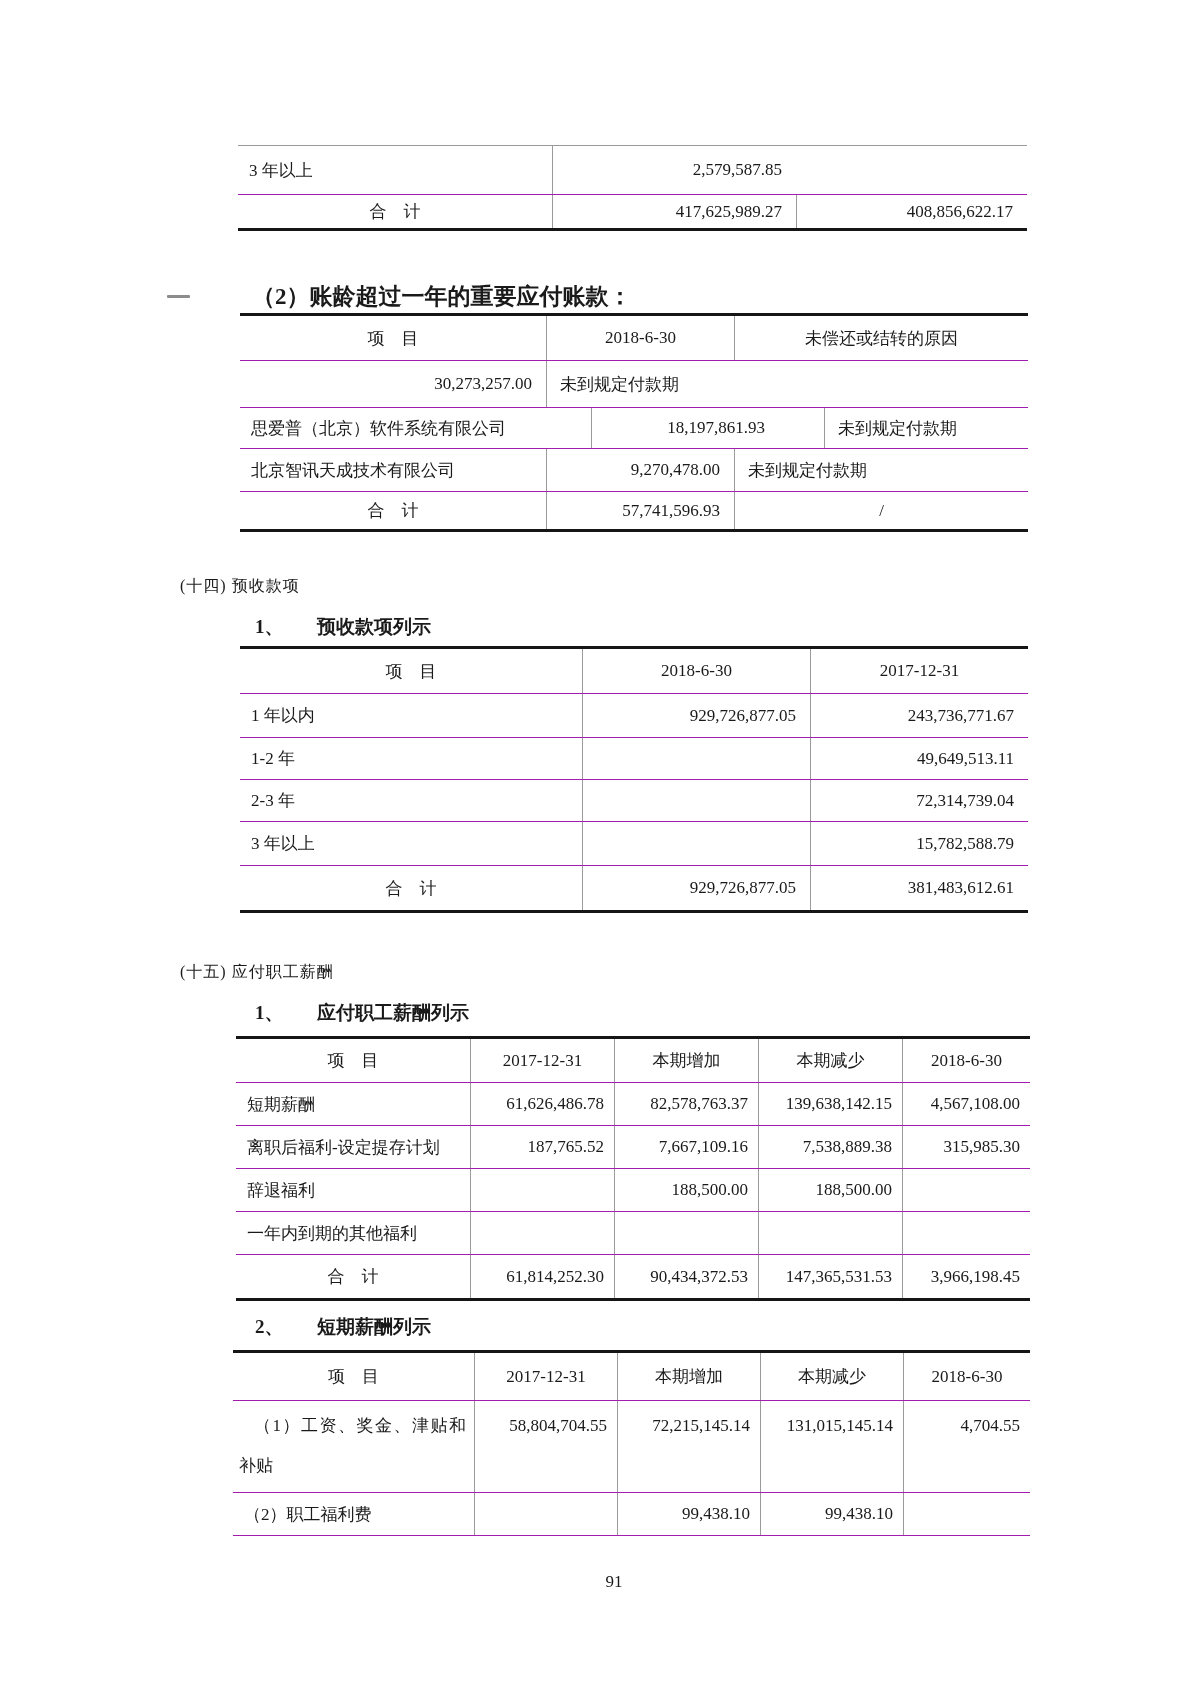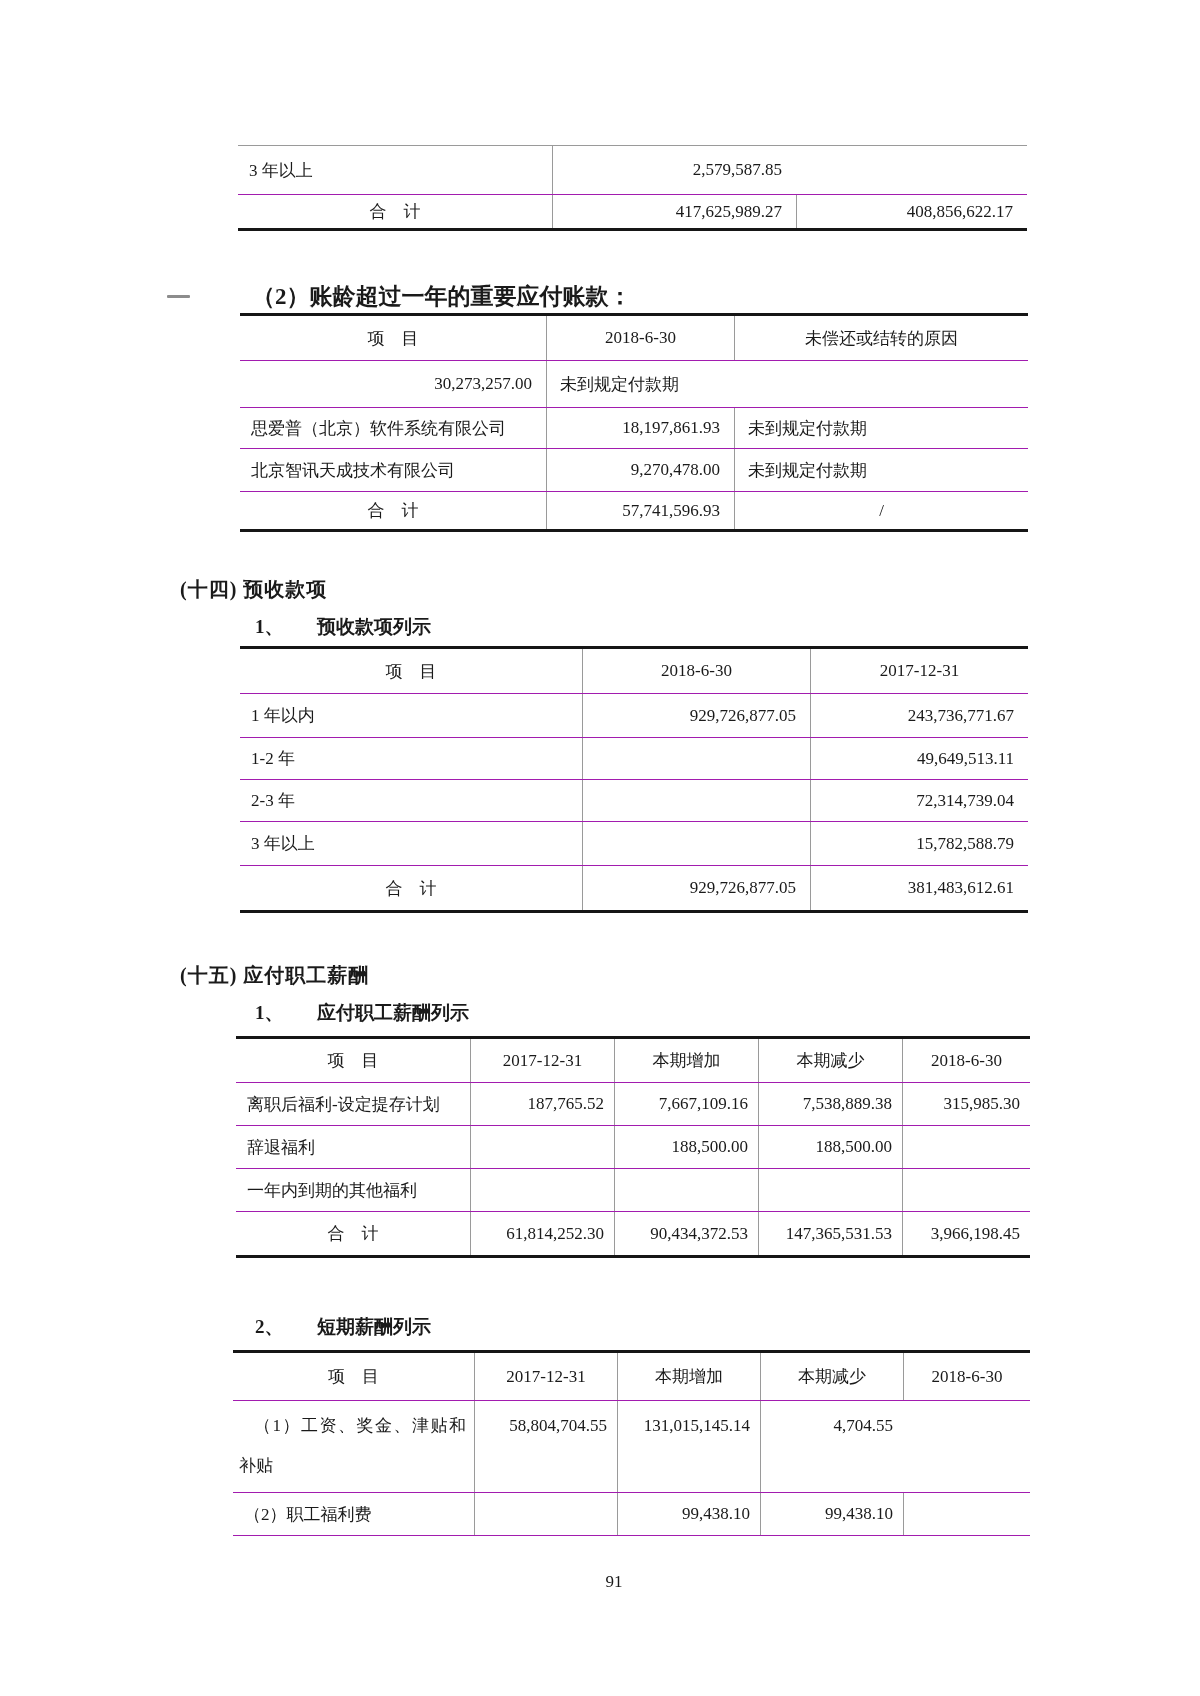--- a/index.html
+++ b/index.html
@@ -24,21 +24,21 @@
   .num-sm{justify-content:flex-end;padding-right:10px;}
   .ctr{justify-content:center;}
   .rsn{justify-content:flex-start;padding-left:13px;}
   .vtop{align-items:flex-start;padding-top:15px;}
   .wraplab{
     display:block;white-space:normal;
     padding:5px 8px 0 6px;text-indent:15px;
     text-align:justify;line-height:40px;
   }
   
-  .h-major{font-size:20px;font-weight:bold;letter-spacing:1px;}
+  .h-major{font-size:16px;font-weight:normal;letter-spacing:1px;}
   .h-minor{font-size:23px;font-weight:bold;}
   .subhead{display:flex;font-size:19px;font-weight:bold;}
   .subhead .snum{width:62px;}
   .dash{background:#8c8c8c;height:3px;border-radius:1px;}
   .pagenum{width:100%;text-align:center;font-size:17px;}
 </style>
 </head>
 <body>
 
 <div class="page">
@@ -62,21 +62,21 @@
   <div class="tbl" style="left:240px;top:313px;width:788px;">
     <div class="row" style="grid-template-columns:306px 188px 294px;height:44px;">
       <div class="c ctr">项　目</div>
       <div class="c ctr">2018-6-30</div>
       <div class="c ctr">未偿还或结转的原因</div>
     </div>
     <div class="row" style="grid-template-columns:306px 188px 294px;height:46px;">
       <div class="c num">30,273,257.00</div>
       <div class="c rsn">未到规定付款期</div>
     </div>
-    <div class="row" style="grid-template-columns:306px 188px 294px;height:40px;">
+    <div class="row" style="grid-template-columns:306px 188px 294px;height:40px;gap:45px;">
       <div class="c lab">思爱普（北京）软件系统有限公司</div>
       <div class="c num">18,197,861.93</div>
       <div class="c rsn">未到规定付款期</div>
     </div>
     <div class="row" style="grid-template-columns:306px 188px 294px;height:42px;">
       <div class="c lab">北京智讯天成技术有限公司</div>
       <div class="c num">9,270,478.00</div>
       <div class="c rsn">未到规定付款期</div>
     </div>
     <div class="row thick-bottom" style="grid-template-columns:306px 188px 294px;height:37px;">
@@ -131,20 +131,27 @@
     <span>应付职工薪酬列示</span>
   </div>
 
   <div class="tbl" style="left:236px;top:1036px;width:794px;">
     <div class="row" style="grid-template-columns:234px 144px 144px 144px 128px;height:43px;">
       <div class="c ctr">项　目</div>
       <div class="c ctr">2017-12-31</div>
       <div class="c ctr">本期增加</div>
       <div class="c ctr">本期减少</div>
       <div class="c ctr">2018-6-30</div>
+    </div>
+    <div class="row" style="grid-template-columns:234px 144px 144px 144px 128px;height:42px;">
+      <div class="c lab">短期薪酬</div>
+      <div class="c num-sm">61,626,486.78</div>
+      <div class="c num-sm">82,578,763.37</div>
+      <div class="c num-sm">139,638,142.15</div>
+      <div class="c num-sm">4,567,108.00</div>
     </div>
     <div class="row" style="grid-template-columns:234px 144px 144px 144px 128px;height:42px;">
       <div class="c lab">离职后福利-设定提存计划</div>
       <div class="c num-sm">187,765.52</div>
       <div class="c num-sm">7,667,109.16</div>
       <div class="c num-sm">7,538,889.38</div>
       <div class="c num-sm">315,985.30</div>
     </div>
     <div class="row" style="grid-template-columns:234px 144px 144px 144px 128px;height:42px;">
       <div class="c lab">辞退福利</div>
@@ -178,20 +185,21 @@
     <div class="row" style="grid-template-columns:241px 143px 143px 143px 127px;height:47px;">
       <div class="c ctr">项　目</div>
       <div class="c ctr">2017-12-31</div>
       <div class="c ctr">本期增加</div>
       <div class="c ctr">本期减少</div>
       <div class="c ctr">2018-6-30</div>
     </div>
     <div class="row" style="grid-template-columns:241px 143px 143px 143px 127px;height:91px;">
       <div class="c wraplab">（1）工资、奖金、津贴和补贴</div>
       <div class="c num-sm vtop">58,804,704.55</div>
+      <div class="c num-sm vtop">72,215,145.14</div>
       <div class="c num-sm vtop">131,015,145.14</div>
       <div class="c num-sm vtop">4,704.55</div>
     </div>
     <div class="row" style="grid-template-columns:241px 143px 143px 143px 127px;height:42px;">
       <div class="c lab">（2）职工福利费</div>
       <div class="c num-sm"></div>
       <div class="c num-sm">99,438.10</div>
       <div class="c num-sm">99,438.10</div>
       <div class="c num-sm"></div>
     </div>

